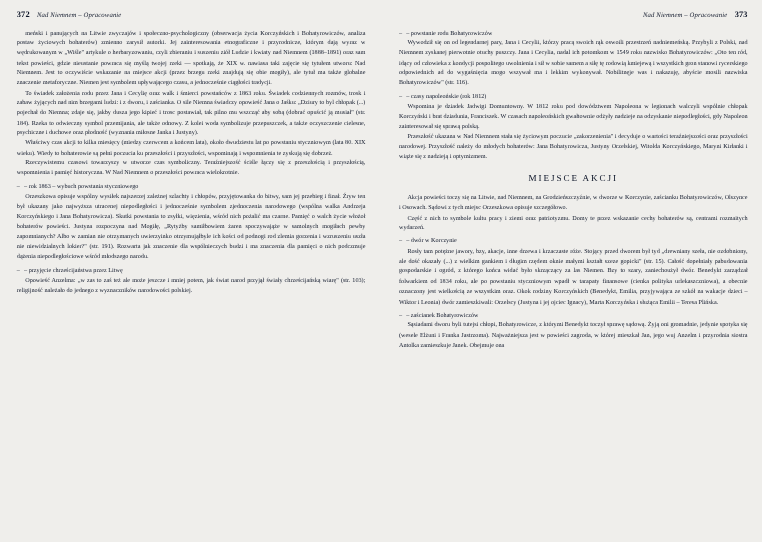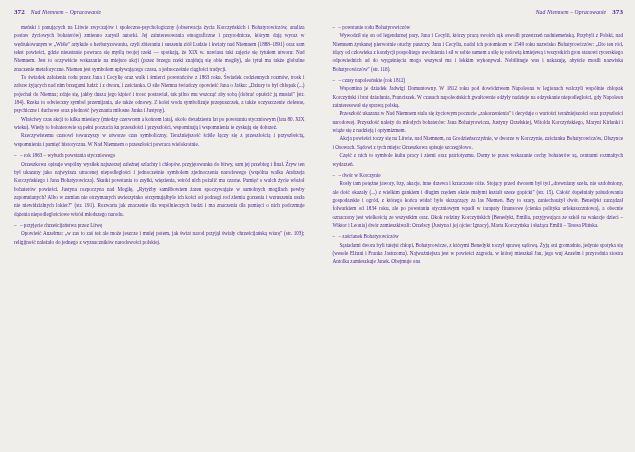--- a/index.html
+++ b/index.html
@@ -7,21 +7,21 @@
     padding: 0;
     background: #f0efec;
   }
   .page {
     width: 635px;
     height: 452px;
     background: #efeeeb;
     position: relative;
     box-sizing: border-box;
     font-family: "Liberation Serif", serif;
-    color: #4c1d95;
+    color: #0f172a;
     overflow: hidden;
   }
   .spread {
     display: flex;
     width: 100%;
     height: 100%;
     box-sizing: border-box;
   }
   .col {
     width: 50%;
@@ -127,20 +127,21 @@
         <span class="title">Nad Niemnem – Opracowanie</span>
         <span class="folio">373</span>
       </div>
 
       <p class="bullet">– powstanie rodu Bohatyrowiczów</p>
       <p class="body">Wywodził się on od legendarnej pary, Jana i Cecylii, którzy pracą swoich rąk oswoili przestrzeń nadniemeńską. Przybyli z Polski, nad Niemnem zyskanej pierwotnie otuchy puszczy. Jana i Cecylia, nadal ich potomkom w 1549 roku nazwisko Bohatyrowiczów: „Oto ten ród, idący od człowieka z kondycji pospolitego uwolnienia i sił w sobie samem a siłę tę rodowią kmiejewą i wszystkich gron stanowi rycerskiego odpowiednich ad do wygaśnięcia mogo wszywał ma i lekkim wykonywał. Nobilitnęje was i nakazuję, abyście mosili nazwiska Bohatyrowiczów" (str. 116).</p>
       <p class="bullet sp">– czasy napoleońskie (rok 1812)</p>
       <p class="body">Wspomina je dziadek Jadwigi Domuntowny. W 1812 roku pod dowództwem Napoleona w legionach walczyli wspólnie chłopak Korczyński i brat dziadunia, Franciszek. W czasach napoleońskich gwałtownie odżyły nadzieje na odzyskanie niepodległości, gdy Napoleon zainteresował się sprawą polską.</p>
       <p class="body">Przeszłość ukazana w Nad Niemnem stała się życiowym poczucie „zakorzenienia" i decyduje o wartości teraźniejszości oraz przyszłości narodowej. Przyszłość należy do młodych bohaterów: Jana Bohatyrowicza, Justyny Orzelskiej, Witolda Korczyńskiego, Maryni Kirłanki i wiąże się z nadzieją i optymizmem.</p>
 
+      <h2 class="section">MIEJSCE AKCJI</h2>
 
       <p class="body">Akcja powieści toczy się na Litwie, nad Niemnem, na Grodzieńszczyźnie, w dworze w Korczynie, zaścianku Bohatyrowiczów, Olszynce i Osowach. Sądowi z tych miejsc Orzeszkowa opisuje szczegółowo.</p>
       <p class="body">Część z nich to symbole kultu pracy i ziemi oraz patriotyzmu. Domy te przez wskazanie cechy bohaterów są, centrami rozmaitych wydarzeń.</p>
       <p class="bullet sp">– dwór w Korczynie</p>
       <p class="body">Rosły tam potężne jawory, bzy, akacje, inne drzewa i krzaczaste róże. Stojący przed dworem był tyd „drewniany szeła, nie ozdobniony, ale dość okazały (...) z wielkim gankiem i długim rzędem oknie małymi kształt szeze gopicki" (str. 15). Całość dopełniały pabudowania gospodarskie i ogród, z którego końca widać było skrzączący za las Niemen. Bzy to szary, zaniechoużył dwór. Benedykt zarządzał folwarkiem od 1834 roku, ale po powstaniu styczniowym wpadł w tarapaty finansowe (cienka polityka urlekaszczniowa), a obecnie oznaczony jest wielkością ze wszystkim oraz. Okok rodziny Korczyńskich (Benedykt, Emilia, przyjywająca ze szkół na wakacje dzieci – Wiktor i Leonia) dwór zamieszkiwali: Orzelscy (Justyna i jej ojciec Ignacy), Marta Korczyńska i służąca Emilii – Teresa Plińska.</p>
       <p class="bullet sp">– zaścianek Bohatyrowiczów</p>
       <p class="body">Sąsiadami dworu byli tutejsi chłopi, Bohatyrowicze, z którymi Benedykt toczył sprawę sądową. Żyją oni gromadnie, jedynie spotyka się (wesele Elżuni i Franka Jastrzoma). Najważniejsza jest w powieści zagroda, w której mieszkał Jan, jego wuj Anzelm i przyrodnia siostra Antolka zamieszkuje Janek. Obejmuje ona</p>
     </div>
 
   </div>

